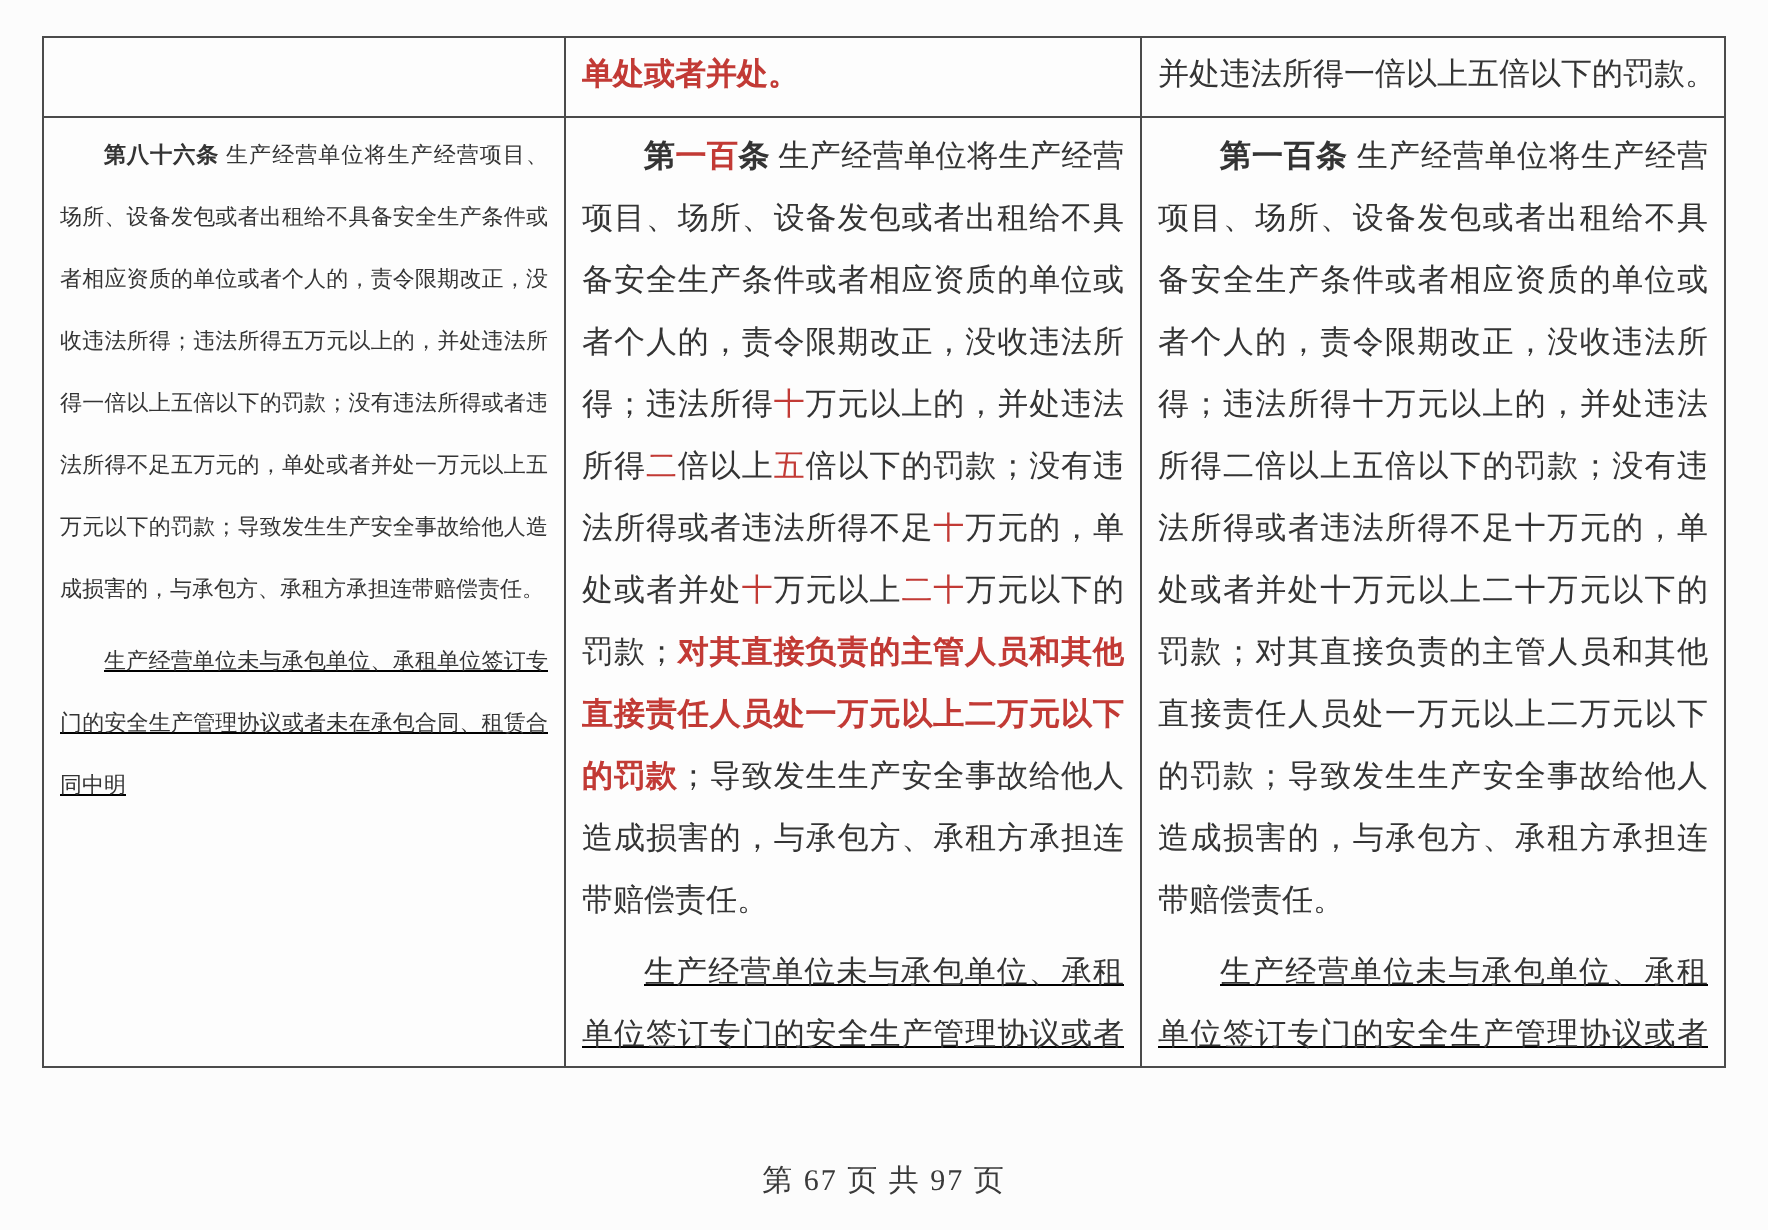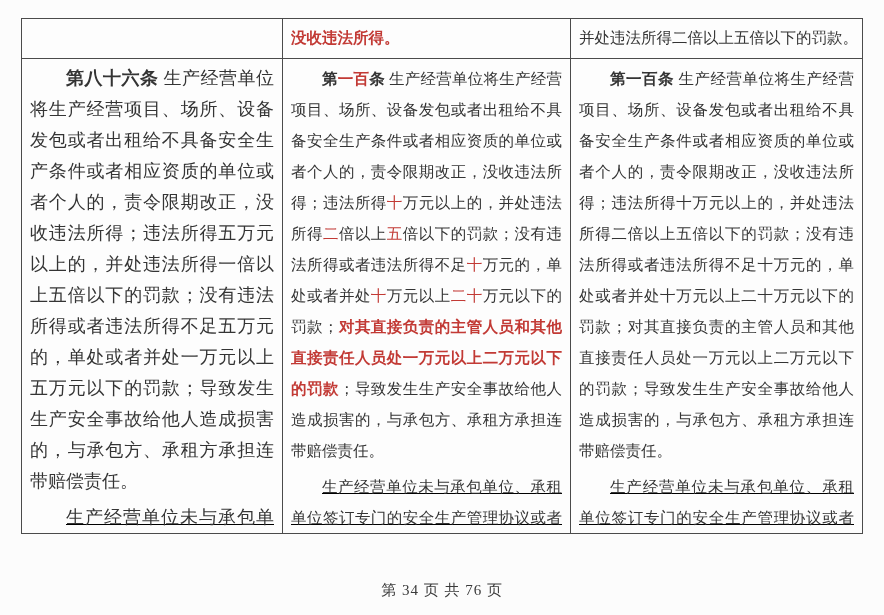--- a/index.html
+++ b/index.html
@@ -40,21 +40,21 @@
   .clip {
     overflow: hidden;
     height: 465px;
   }
   .clip p {
     text-indent: 2em;
     text-align: justify;
     margin: 0;
   }
   .clip p + p { margin-top: 5px; text-decoration: underline; }
-  td.col1 .clip { font-size: 18px;  line-height: 31px; }
+  td.col1 .clip { font-size: 11px;  line-height: 31px; }
   td.col2 .clip { font-size: 15.5px; line-height: 31px; }
   td.col3 .clip { font-size: 15.5px; line-height: 31px; }
   .run-n  { color: var(--ink); }
   .run-b  { color: var(--ink); font-weight: bold; }
   .run-r  { color: var(--red); }
   .run-rb { color: var(--red); font-weight: bold; }
   .footer {
     position: absolute;
     left: 0;
     right: 0;
@@ -74,24 +74,24 @@
       <col style="width:261px">
       <col style="width:288px">
       <col style="width:292px">
     </colgroup>
     <tbody>
         <tr class="row-continued">
           <td class="col1">
             <div class="cont"></div>
           </td>
           <td class="col2">
-            <div class="cont"><span class="run-rb">没收违法所得。</span></div>
+            <div class="cont"><span class="run-rb">单处或者并处。</span></div>
           </td>
           <td class="col3">
-            <div class="cont"><span class="run-n">并处违法所得二倍以上五倍以下的罚款。</span></div>
+            <div class="cont"><span class="run-n">并处违法所得一倍以上五倍以下的罚款。</span></div>
           </td>
         </tr>
         <tr class="row-body">
           <td class="col1">
             <div class="clip">
               <p><span class="run-b">第八十六条</span><span class="run-n"> 生产经营单位将生产经营项目、场所、设备发包或者出租给不具备安全生产条件或者相应资质的单位或者个人的，责令限期改正，没收违法所得；违法所得五万元以上的，并处违法所得一倍以上五倍以下的罚款；没有违法所得或者违法所得不足五万元的，单处或者并处一万元以上五万元以下的罚款；导致发生生产安全事故给他人造成损害的，与承包方、承租方承担连带赔偿责任。</span></p>
               <p><span class="run-n">生产经营单位未与承包单位、承租单位签订专门的安全生产管理协议或者未在承包合同、租赁合同中明</span></p>
             </div>
           </td>
           <td class="col2">
@@ -102,14 +102,14 @@
           </td>
           <td class="col3">
             <div class="clip">
               <p><span class="run-b">第一百条</span><span class="run-n"> 生产经营单位将生产经营项目、场所、设备发包或者出租给不具备安全生产条件或者相应资质的单位或者个人的，责令限期改正，没收违法所得；违法所得十万元以上的，并处违法所得二倍以上五倍以下的罚款；没有违法所得或者违法所得不足十万元的，单处或者并处十万元以上二十万元以下的罚款；对其直接负责的主管人员和其他直接责任人员处一万元以上二万元以下的罚款；导致发生生产安全事故给他人造成损害的，与承包方、承租方承担连带赔偿责任。</span></p>
               <p><span class="run-n">生产经营单位未与承包单位、承租单位签订专门的安全生产管理协议或者未在承包合同、租赁合同中明确各自的安全</span></p>
             </div>
           </td>
         </tr>
       </tbody>
   </table>
-  <div class="footer">第 34 页 共 76 页</div>
+  <div class="footer">第 67 页 共 97 页</div>
 </div>
 
 </body></html>

